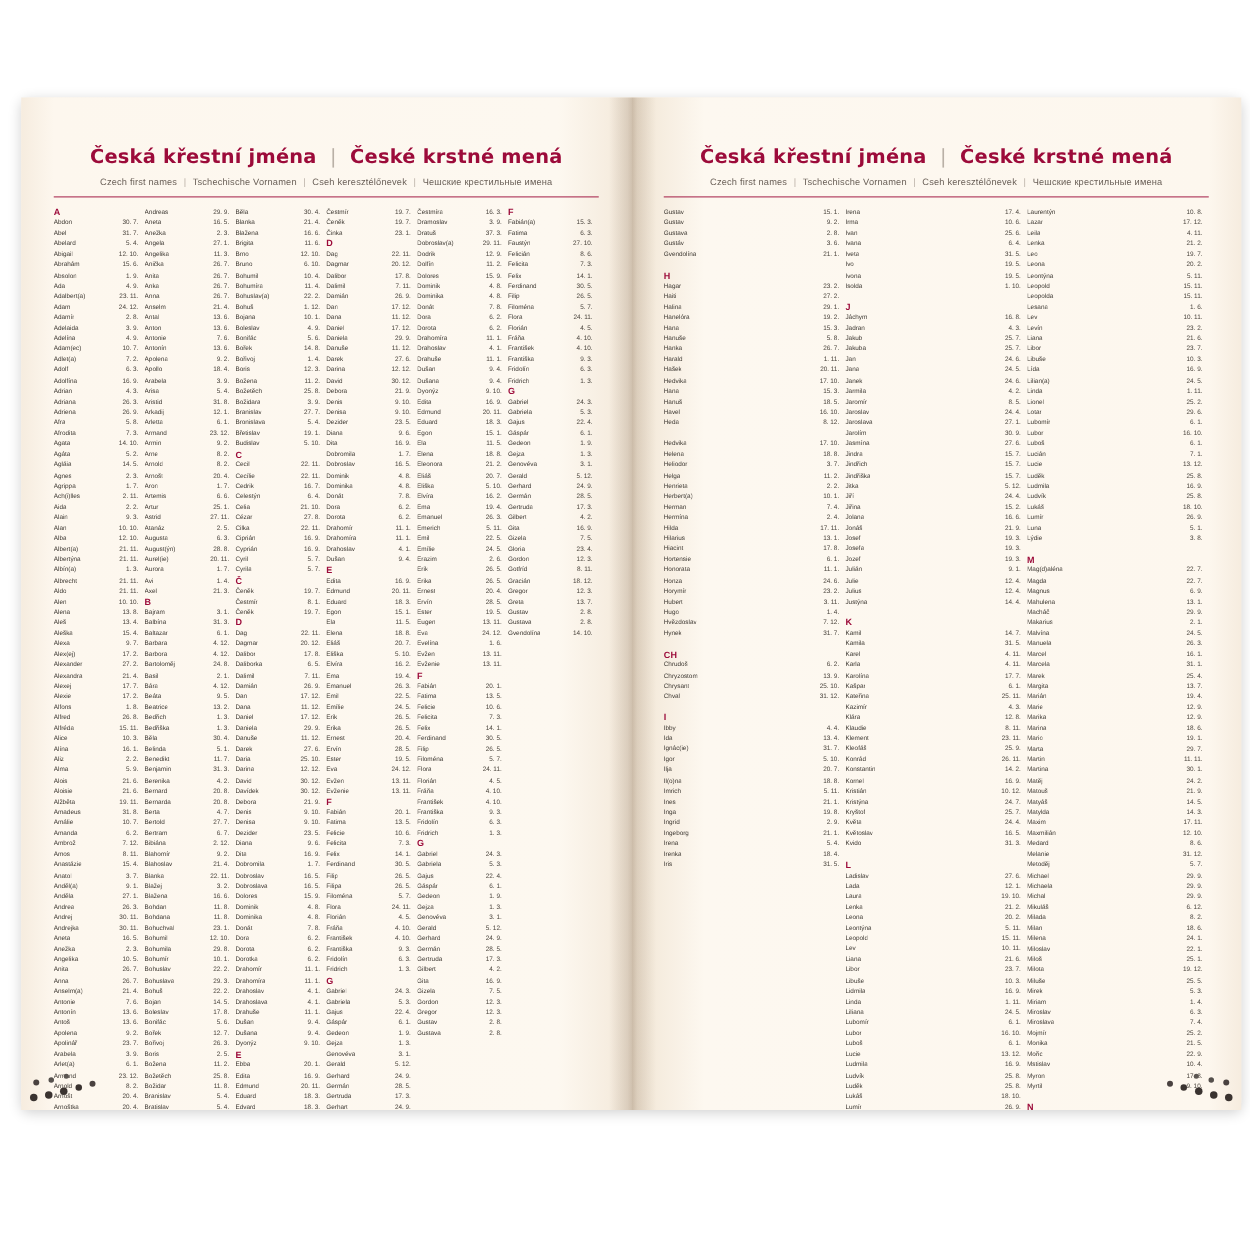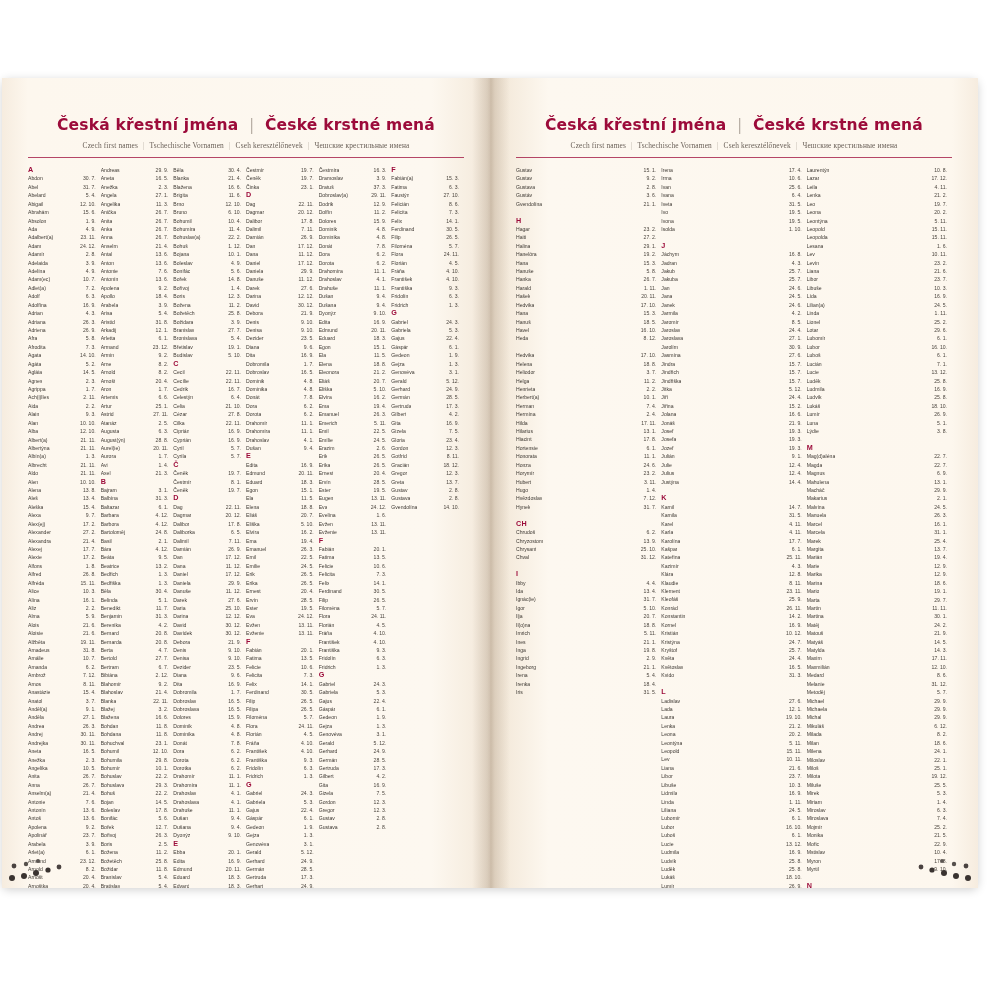--- a/index.html
+++ b/index.html
@@ -14,21 +14,21 @@
     position: relative;
     width: 1000px;
     height: 1000px;
     overflow: hidden;
     background: #ffffff;
   }
 
   
   .spread {
     position: absolute;
-    left: 2px;
+    left: 17px;
     top: 78px;
     width: 976px;
     height: 810px;
     background: #fdf6ec;
     border-radius: 6px;
     box-shadow: 0 2px 10px rgba(0,0,0,0.18);
   }
   .page {
     position: absolute;
     top: 0;
@@ -86,21 +86,20 @@
     font-weight: normal;
     padding: 0 5px;
   }
   .subtitle-row {
     margin-top: 7px;
     text-align: center;
     color: #6a6058;
     font-size: 7.4px;
     letter-spacing: .15px;
     white-space: nowrap;
-    font-family: Liberation Serif, serif;
   }
   .subtitle-row .sep { color: #b9b0a6; padding: 0 3px; }
   .rule {
     margin-top: 7px;
     height: 1px;
     background: #9c0b3a;
     opacity: .75;
   }
 
   

